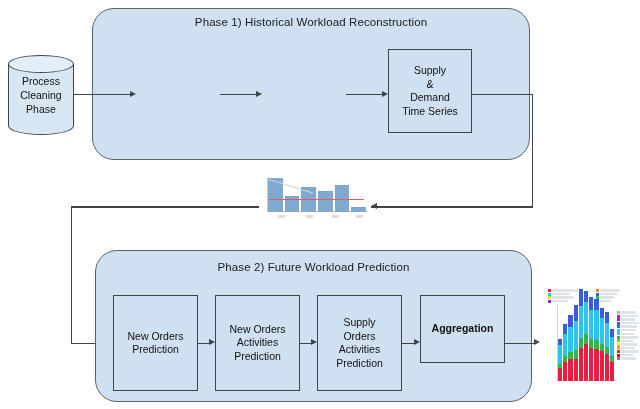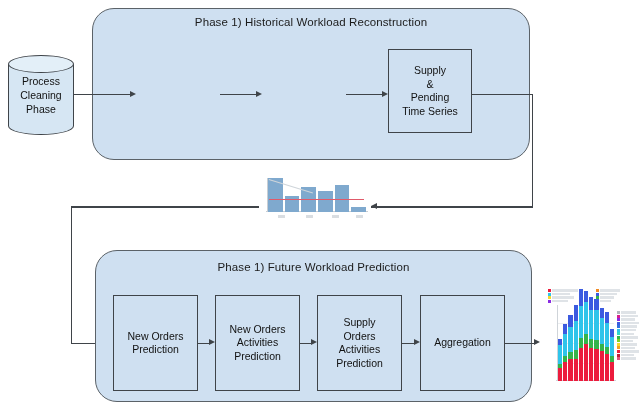--- a/index.html
+++ b/index.html
@@ -249,21 +249,21 @@
   <div class="phase-box" style="left:92px; top:8px; width:438px; height:152px;">
   </div>
   <div class="phase-title" style="left:92px; top:16px; width:438px;">Phase 1) Historical Workload Reconstruction</div>
 
 
 
   <div class="proc-box" style="left:388px; top:49px; width:84px; height:84px;">
     <div>
       <span>Supply</span>
       <span>&amp;</span>
-      <span>Pending</span>
+      <span>Demand</span>
       <span>Time Series</span>
     </div>
   </div>
 
   <div class="ln ln-h" style="left:74px; top:94px; width:56px;"></div>
   <div class="arrow-r" style="left:130px; top:90.6px;"></div>
 
   <div class="ln ln-h" style="left:220px; top:94px; width:36px;"></div>
   <div class="arrow-r" style="left:256px; top:90.6px;"></div>
 
@@ -294,21 +294,21 @@
     <div class="tick" style="left:98px;"></div>
   </div>
 
   <div class="ln ln-h" style="left:71px; top:206.3px; width:188px;"></div>
   <div class="ln ln-v" style="left:71px; top:206.3px; height:137px;"></div>
   <div class="ln ln-h" style="left:71px; top:342.6px; width:42px;"></div>
   <div class="arrow-r" style="left:112px; top:339.3px;"></div>
 
   <div class="phase-box" style="left:95px; top:250px; width:437px; height:152px;">
   </div>
-  <div class="phase-title" style="left:95px; top:261px; width:437px;">Phase 1) Future Workload Prediction</div>
+  <div class="phase-title" style="left:95px; top:261px; width:437px;">Phase 2) Future Workload Prediction</div>
 
   <div class="proc-box" style="left:113px; top:295px; width:85px; height:96px;">
     <div>
       <span>New Orders</span>
       <span>Prediction</span>
     </div>
   </div>
 
   <div class="proc-box" style="left:215px; top:295px; width:85px; height:96px;">
     <div>
@@ -320,21 +320,21 @@
 
   <div class="proc-box" style="left:317px; top:295px; width:85px; height:96px;">
     <div>
       <span>Supply</span>
       <span>Orders</span>
       <span>Activities</span>
       <span>Prediction</span>
     </div>
   </div>
 
-  <div class="proc-box" style="left:420px; top:295px; width:85px; height:96px;">
+  <div class="proc-box" style="left:420px; top:295px; width:85px; height:68px;font-weight:bold;">
     <div>
       <span>Aggregation</span>
     </div>
   </div>
 
   <div class="ln ln-h" style="left:198px; top:342.6px; width:11px;"></div>
   <div class="arrow-r" style="left:209px; top:339.3px;"></div>
 
   <div class="ln ln-h" style="left:300px; top:342.6px; width:11px;"></div>
   <div class="arrow-r" style="left:311px; top:339.3px;"></div>

